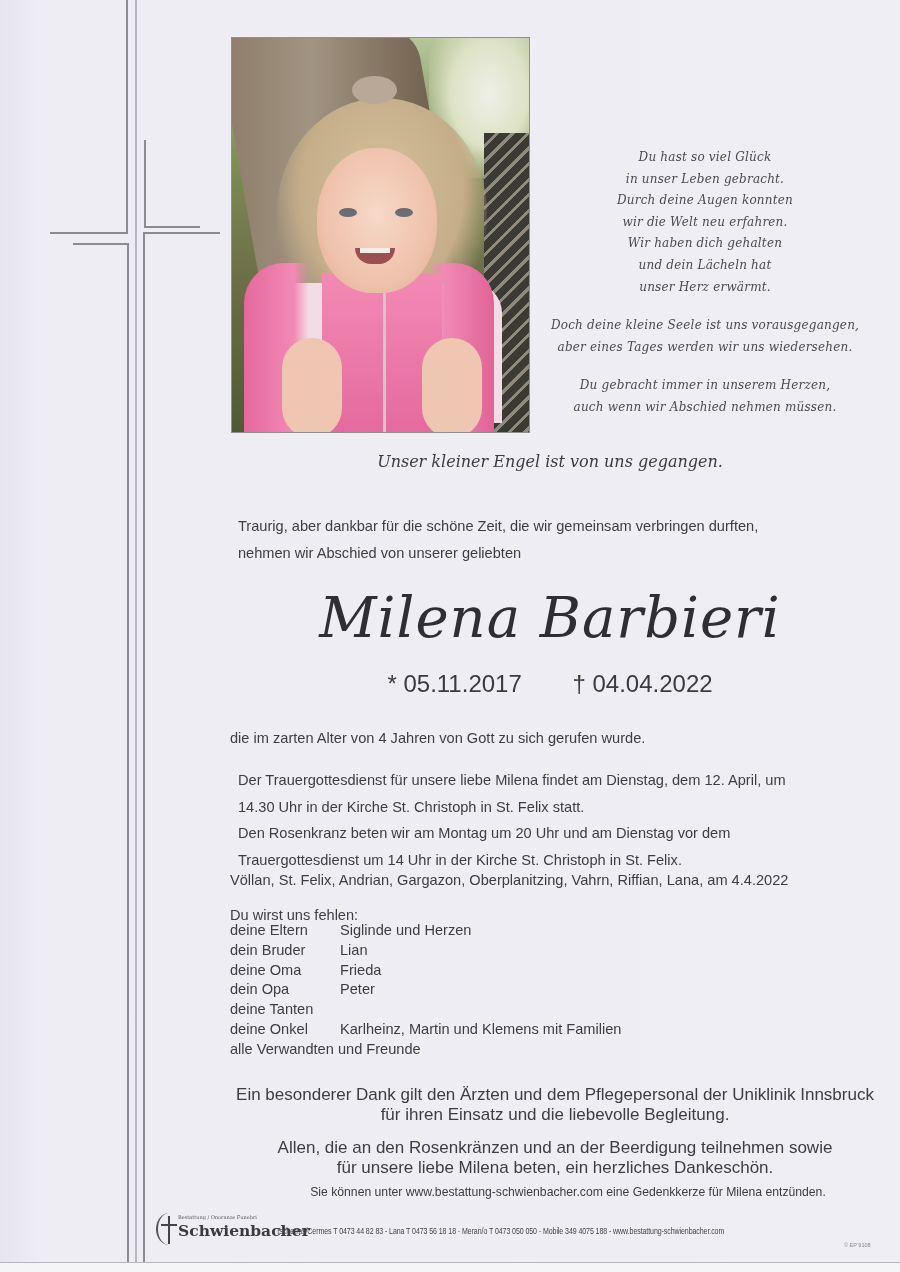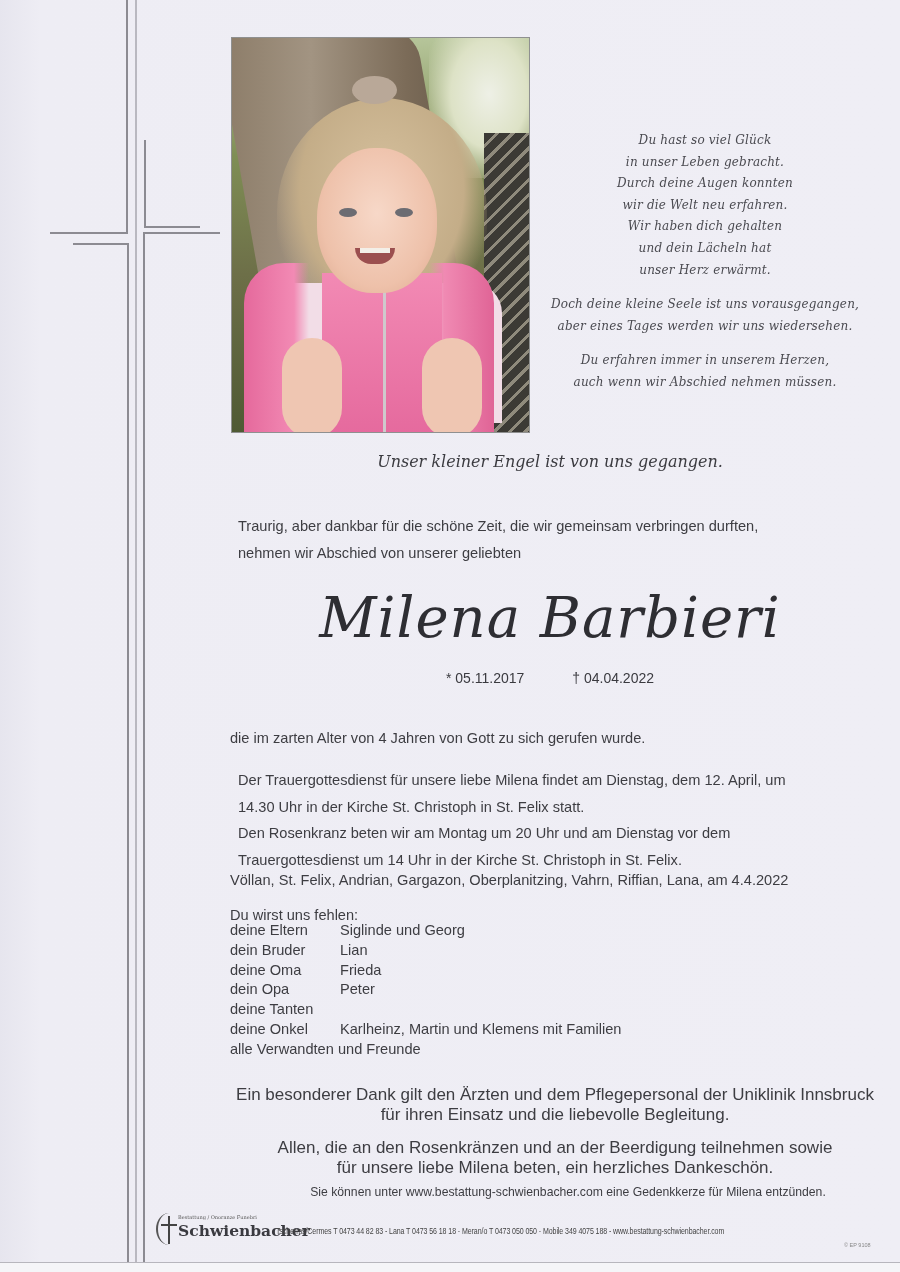--- a/index.html
+++ b/index.html
@@ -41,39 +41,39 @@
   .photo .zip { position: absolute; left: 151px; top: 245px; width: 3px; height: 150px; background: #cfc9cc; }
   .photo .arm { position: absolute; top: 300px; width: 60px; height: 100px; border-radius: 30px; background: #efc6b2; }
   .photo .arm.l { left: 50px; } .photo .arm.r { left: 190px; }
 
   
   .poem {
     position: absolute; left: 540px; top: 130px; width: 330px;
     text-align: center; font-family: "DejaVu Serif", serif; font-style: italic;
     font-size: 12px; line-height: 21.6px; color: #4a4a50; letter-spacing: 0.2px;
   }
-  .poem p { margin: 0 0 13px 0; text-align: center; }
+  .poem p { margin: 17px 0 13px 0; text-align: center; }
   .poem span { display: block; }
 
   .tagline {
     position: absolute; left: 230px; top: 452px; width: 640px; text-align: center;
     font-family: "DejaVu Serif", serif; font-style: italic; font-size: 16px; color: #3b3b40;
   }
   .body-text {
     position: absolute; left: 230px; width: 650px;
     font-family: "Liberation Sans", sans-serif; font-size: 14.6px; line-height: 19px; color: #3d3d42;
   }
   .body-text p { margin: 8px; }
   .name {
     position: absolute; left: 230px; top: 585px; width: 640px; text-align: center;
     font-family: "DejaVu Serif", serif; font-style: italic; font-size: 56px; color: #2e2e33; letter-spacing: 1px;
   }
   .dates {
     position: absolute; left: 230px; top: 670px; width: 640px; text-align: center;
-    font-family: "Liberation Sans", sans-serif; font-size: 14px; color: #3a3a3f;
+    font-family: "Liberation Sans", sans-serif; font-size: 24px; color: #3a3a3f;
   }
   .dates span { margin: 0 22px; }
 
   .family { position: absolute; left: 230px; top: 921px; width: 660px;
     font-family: "Liberation Sans", sans-serif; font-size: 14.6px; line-height: 19.8px; color: #3d3d42; }
   .family .row { display: flex; }
   .family .rel { width: 110px; flex: none; }
   .center-text { position: absolute; left: 230px; width: 650px; text-align: center;
     font-family: Liberation Sans, sans-serif; font-size: 17px; line-height: 19.8px; color: #3d3d42; }
   .candle { position: absolute; left: 243px; top: 1185px; width: 650px; text-align: center;
@@ -133,21 +133,21 @@
     <span>wir die Welt neu erfahren.</span>
     <span>Wir haben dich gehalten</span>
     <span>und dein Lächeln hat</span>
     <span>unser Herz erwärmt.</span>
   </p>
   <p>
     <span>Doch deine kleine Seele ist uns vorausgegangen,</span>
     <span>aber eines Tages werden wir uns wiedersehen.</span>
   </p>
   <p>
-    <span>Du erfahren immer in unserem Herzen,</span>
+    <span>Du gebracht immer in unserem Herzen,</span>
     <span>auch wenn wir Abschied nehmen müssen.</span>
   </p>
 </div>
 
 <div class="tagline">Unser kleiner Engel ist von uns gegangen.</div>
 
 <div class="body-text" style="top:509px;">
   <p>Traurig, aber dankbar für die schöne Zeit, die wir gemeinsam verbringen durften,</p>
   <p>nehmen wir Abschied von unserer geliebten</p>
 </div>
@@ -170,21 +170,21 @@
   <p>Den Rosenkranz beten wir am Montag um 20 Uhr und am Dienstag vor dem</p>
   <p>Trauergottesdienst um 14 Uhr in der Kirche St. Christoph in St. Felix.</p>
 </div>
 
 <div class="body-text" style="top:871px;">Völlan, St. Felix, Andrian, Gargazon, Oberplanitzing, Vahrn, Riffian, Lana, am 4.4.2022</div>
 <div class="body-text" style="top:906px;">Du wirst uns fehlen:</div>
 
 <div class="family">
   <div class="row">
       <span class="rel">deine Eltern</span>
-      <span>Siglinde und Georg</span>
+      <span>Siglinde und Herzen</span>
     </div>
   <div class="row">
       <span class="rel">dein Bruder</span>
       <span>Lian</span>
     </div>
   <div class="row">
       <span class="rel">deine Oma</span>
       <span>Frieda</span>
     </div>
   <div class="row">

